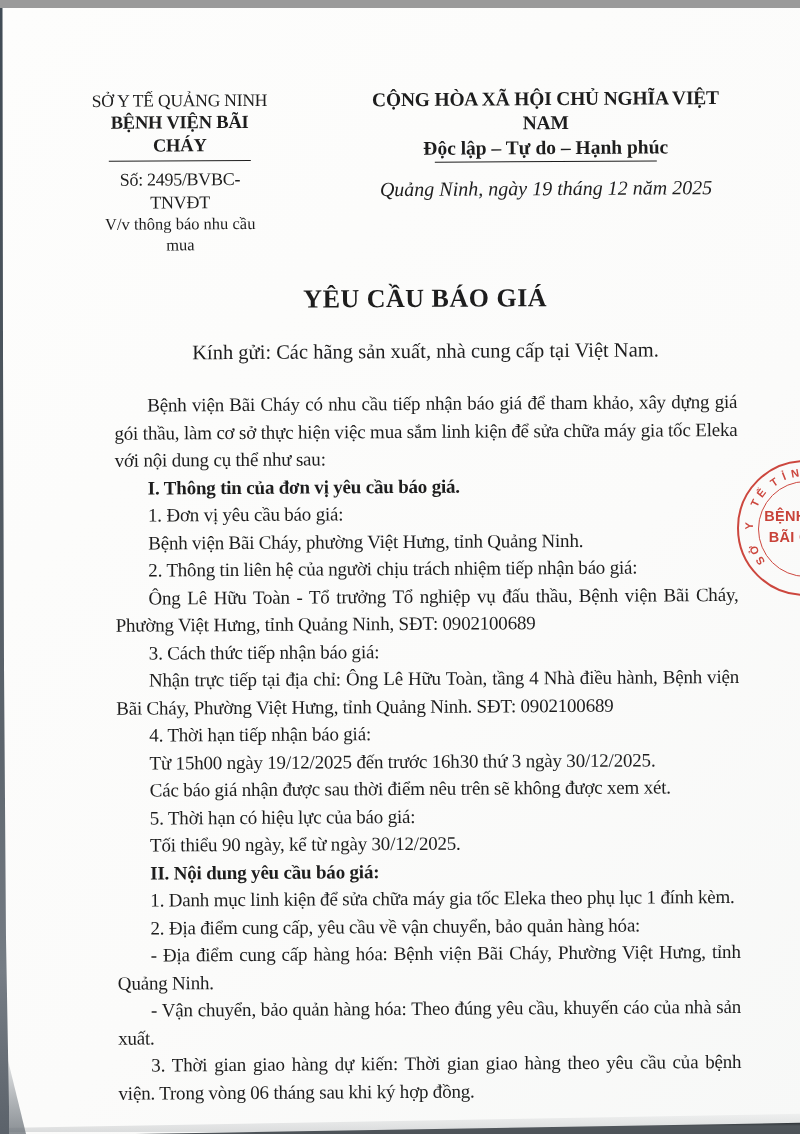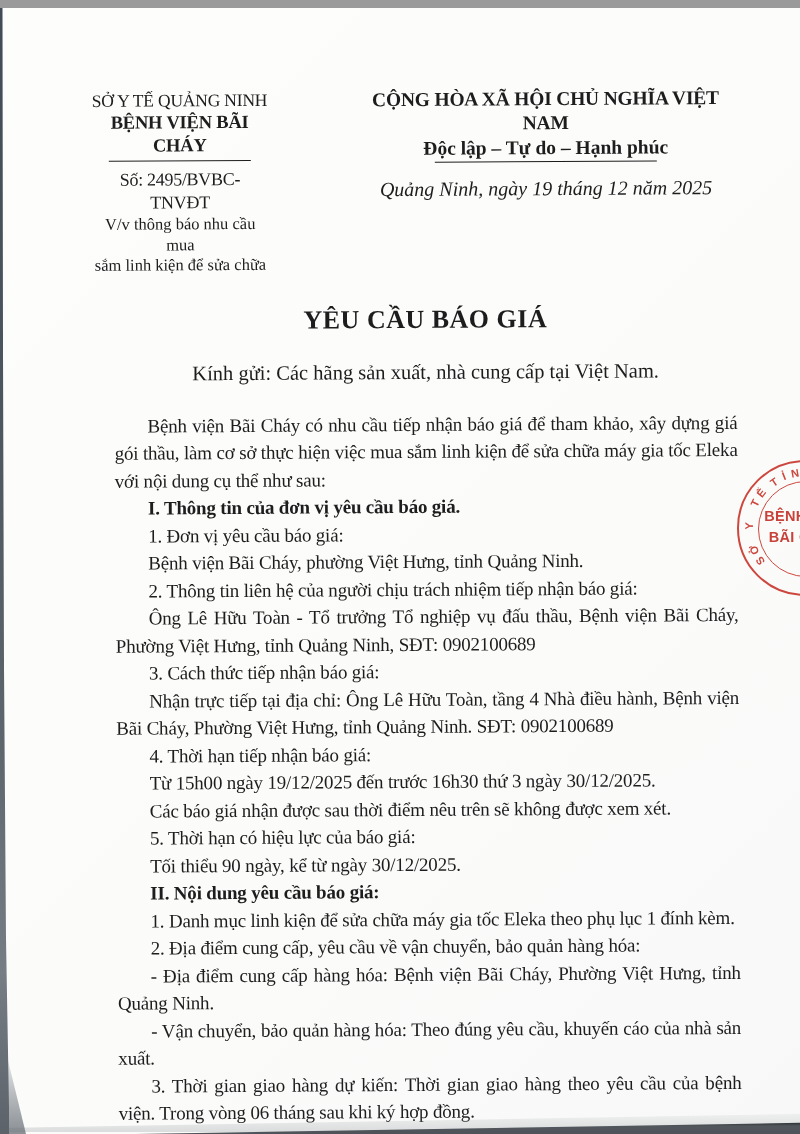--- a/index.html
+++ b/index.html
@@ -86,21 +86,20 @@
 <div class="page">
   <div class="scan-tilt">
 
     <div class="header">
       <div class="header-left">
         <div class="org-line1">SỞ Y TẾ QUẢNG NINH</div>
         <div class="org-line2">BỆNH VIỆN BÃI CHÁY</div>
         <div class="org-underline"></div>
         <div class="doc-number">Số: 2495/BVBC-TNVĐT</div>
         <div class="subject-line">V/v thông báo nhu cầu mua</div>
-        <div class="subject-line">sắm linh kiện để sửa chữa</div>
       </div>
       <div class="header-right">
         <div class="nation">CỘNG HÒA XÃ HỘI CHỦ NGHĨA VIỆT NAM</div>
         <div class="motto">Độc lập – Tự do – Hạnh phúc</div>
         <div class="motto-underline"></div>
         <div class="dateline">Quảng Ninh, ngày 19 tháng 12 năm 2025</div>
       </div>
     </div>
 
     <div class="doc-body">

